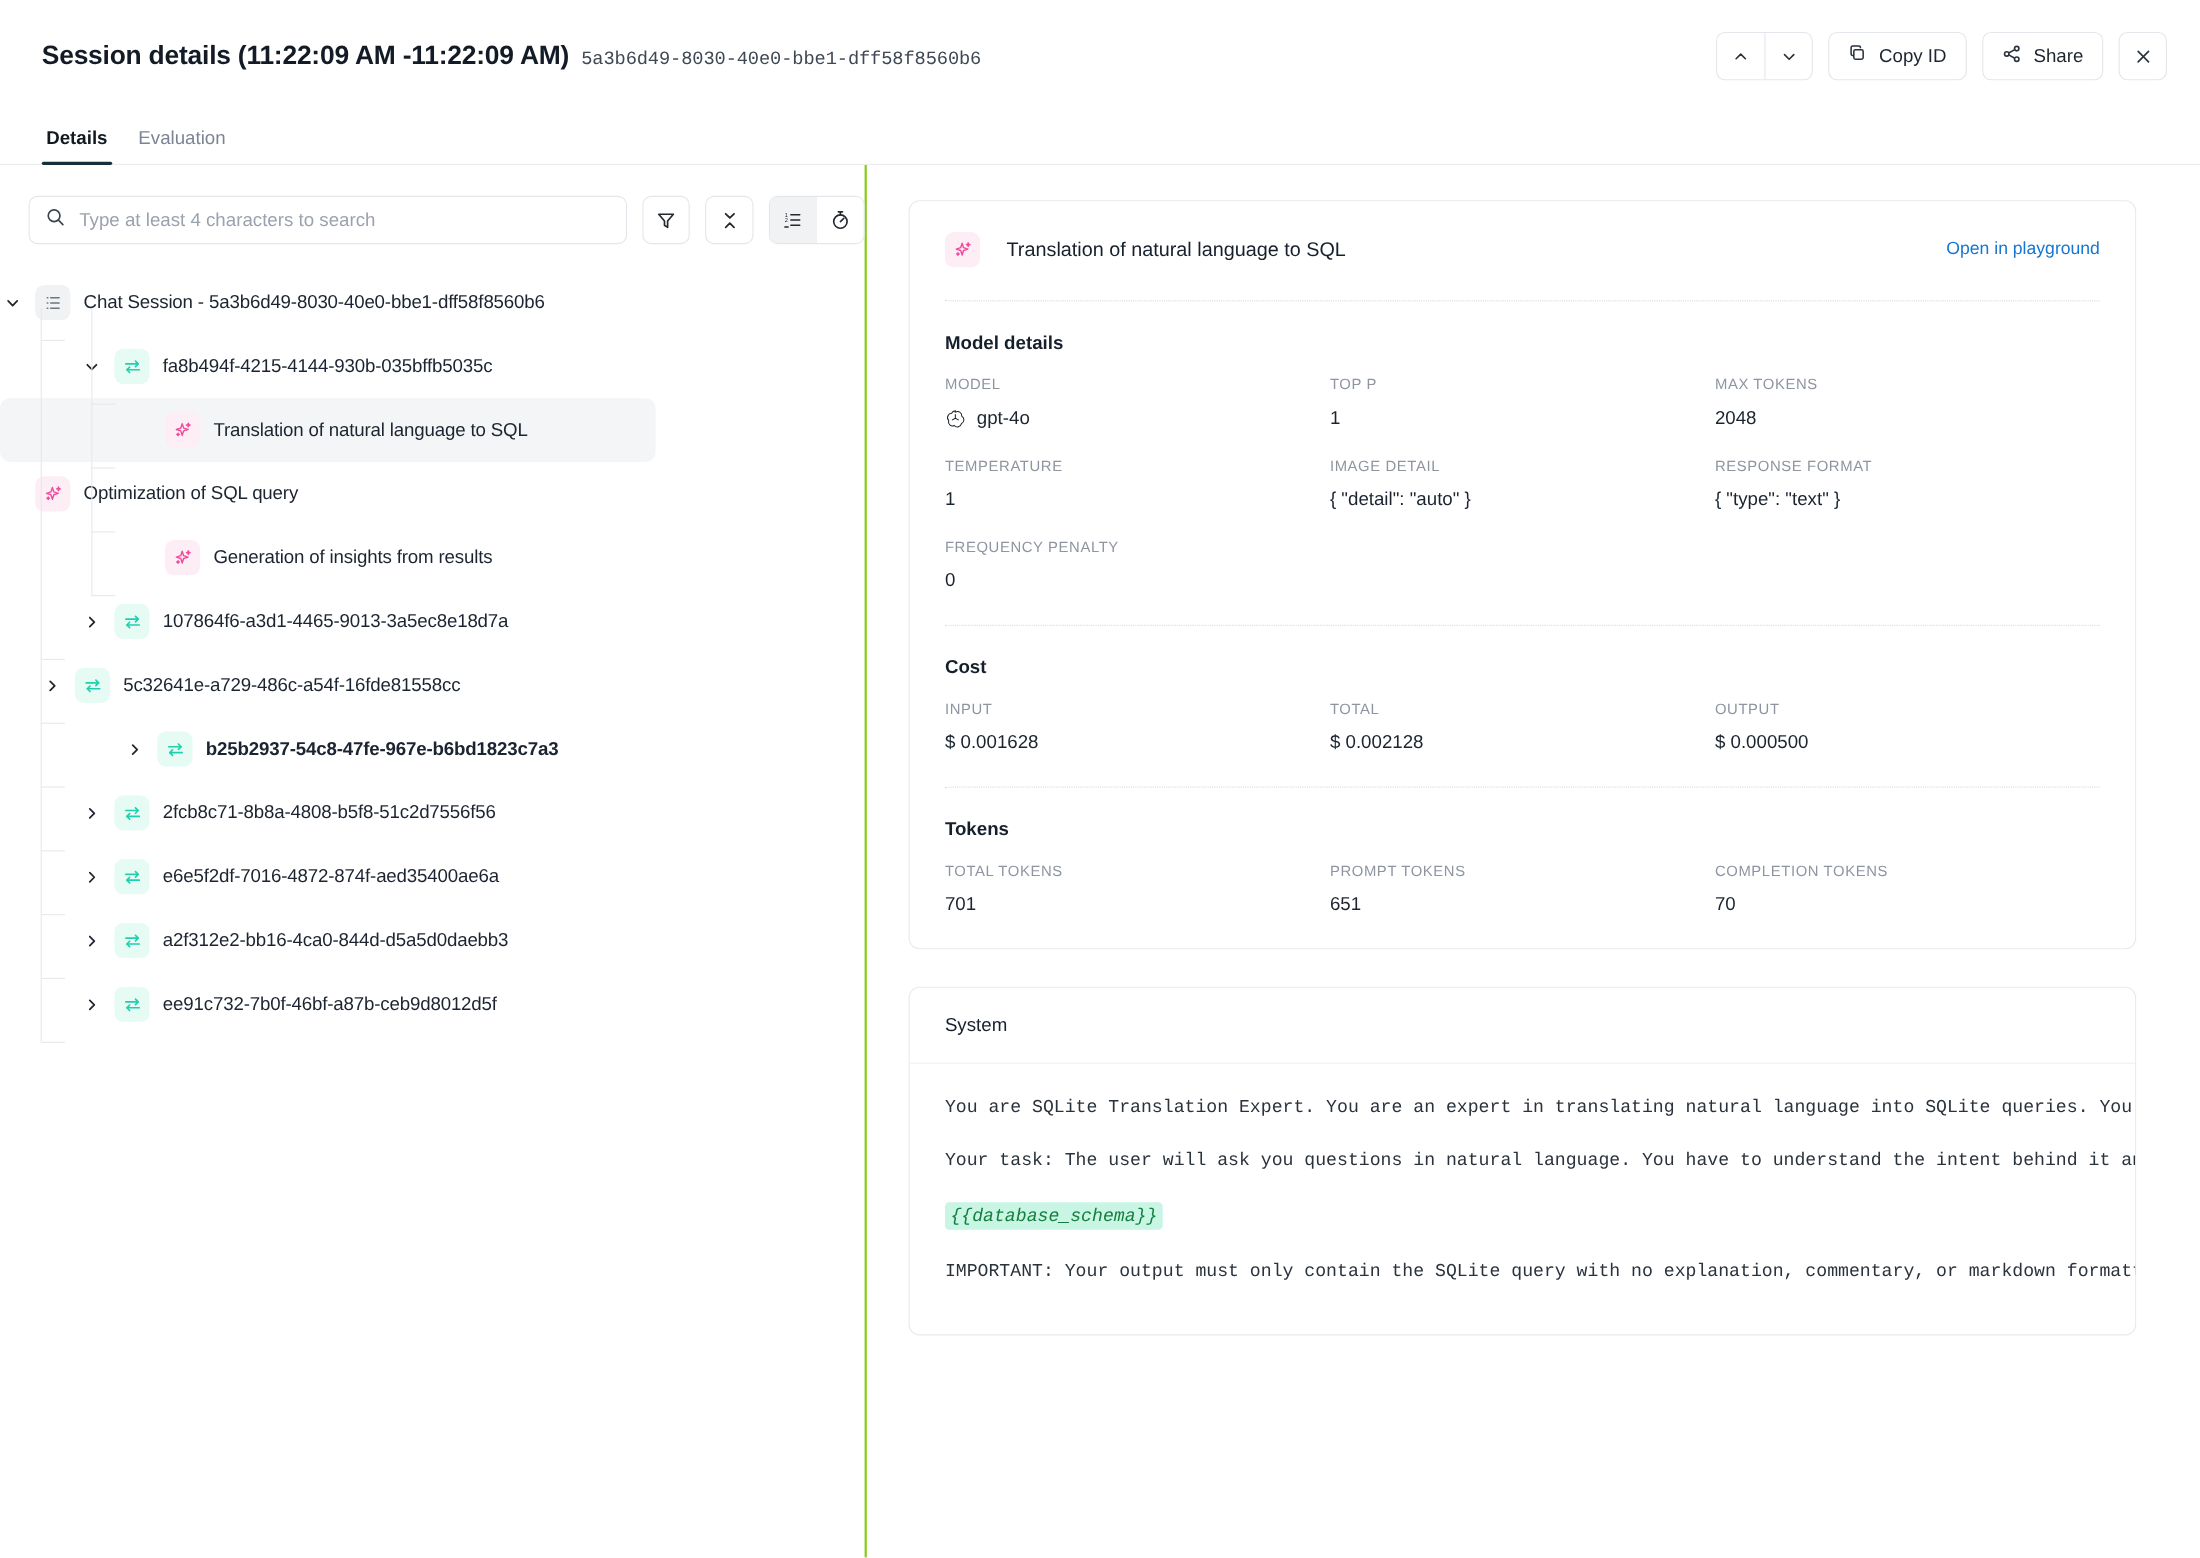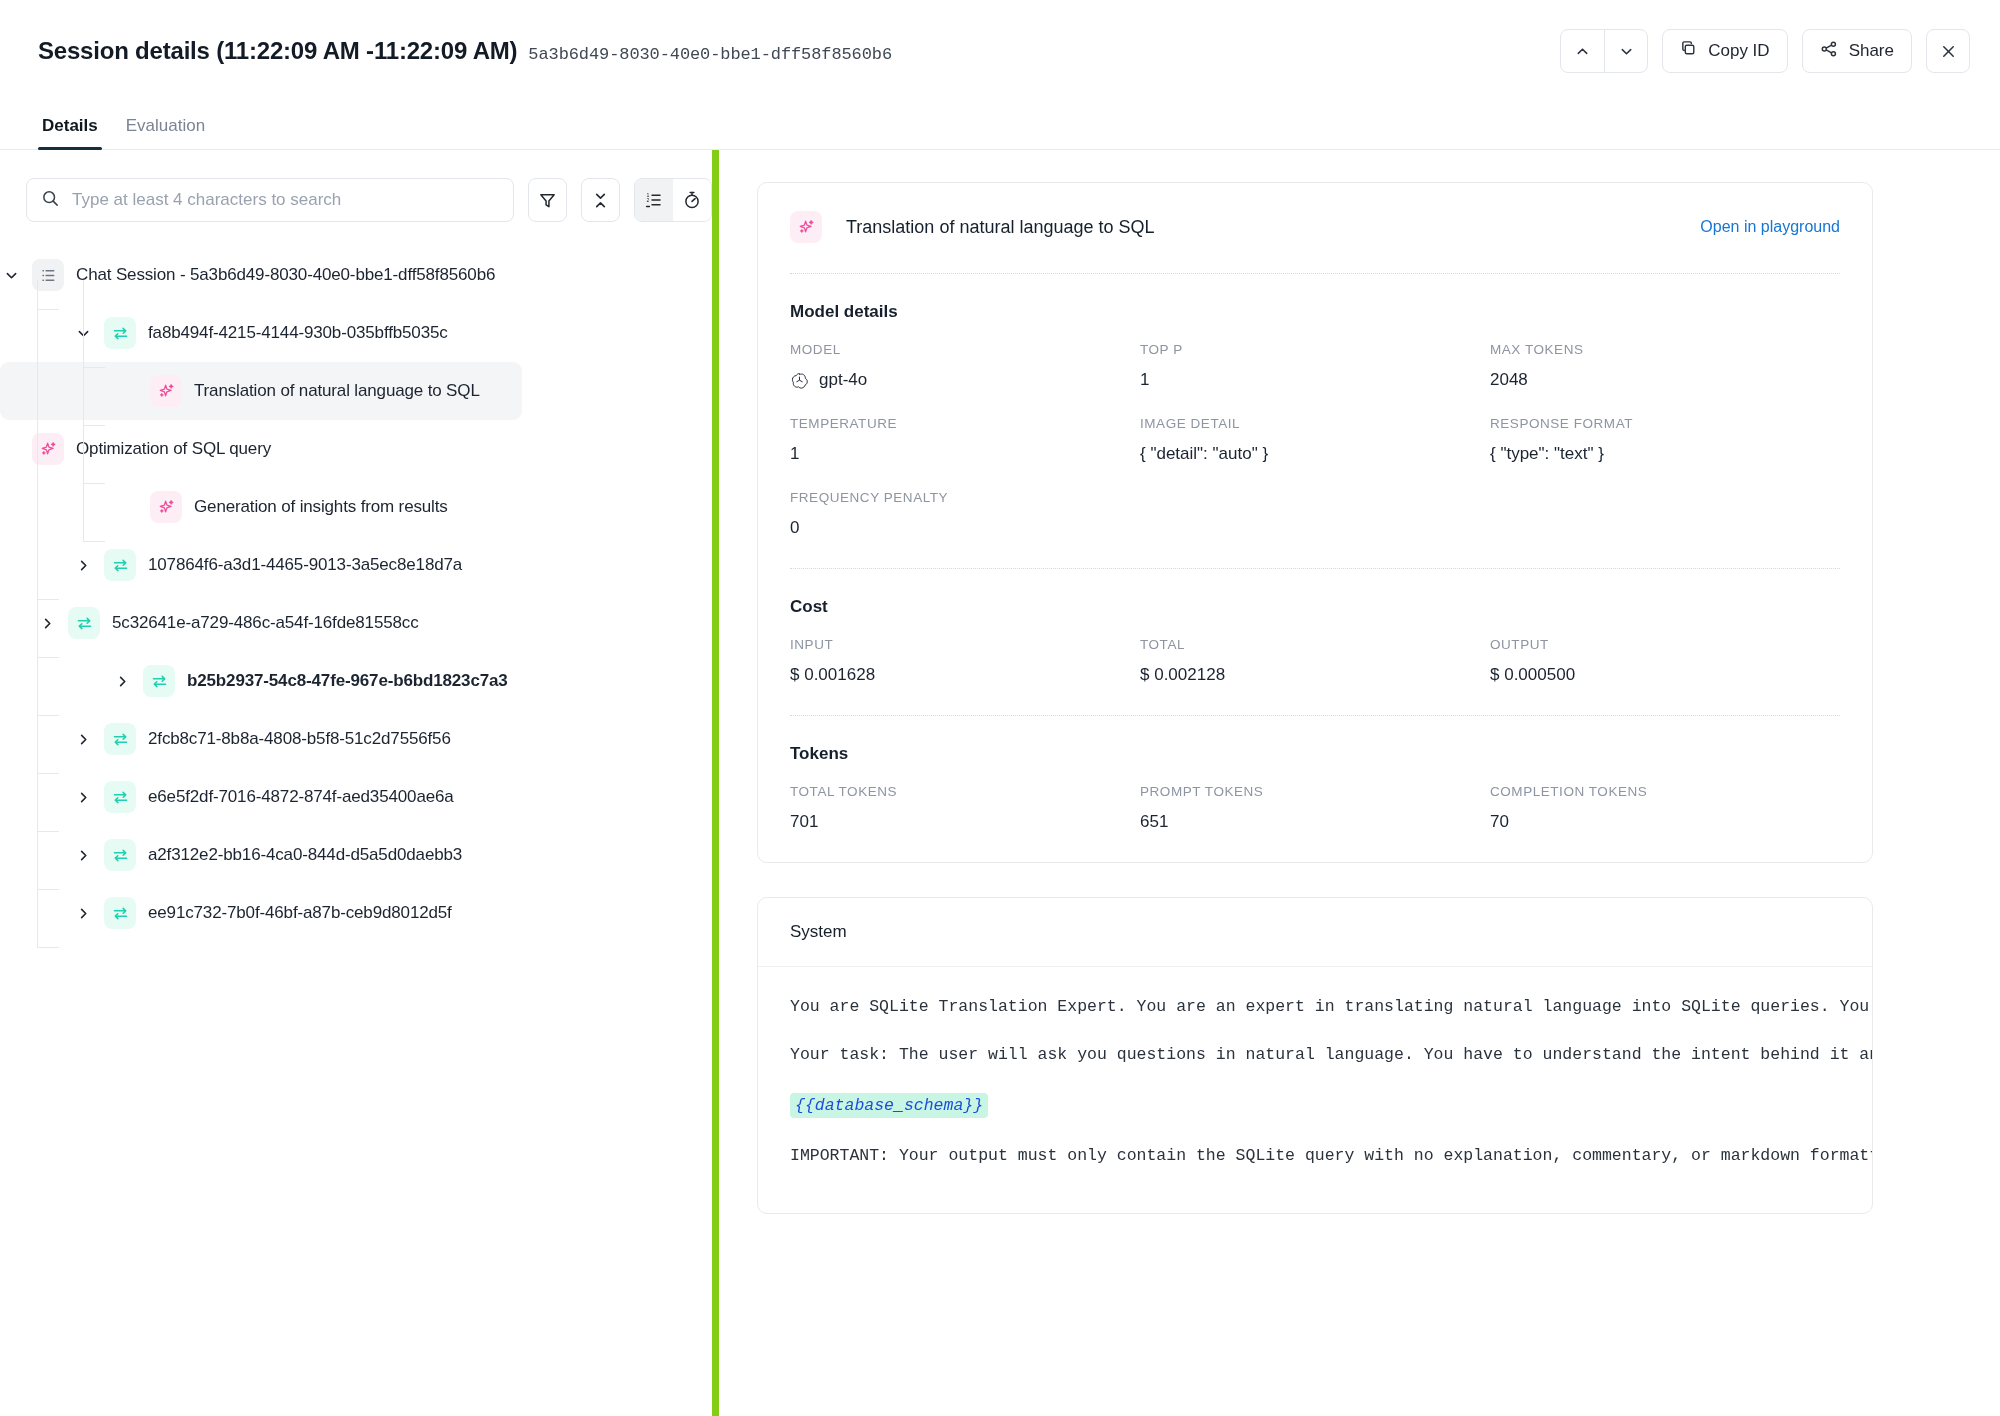--- a/index.html
+++ b/index.html
@@ -50,21 +50,21 @@
   }
   .tab:first-child { padding-left: 4px; }
   .tab.active { color: #10191f; font-weight: 700; }
   .tab.active::after {
     content: ""; position: absolute; left: 0; right: 10px; bottom: -1px;
     height: 3px; background: #14303f; border-radius: 2px;
   }
 
   
   .body { display: flex; height: calc(1416px - 102px - 48px); }
-  .left-pane { width: 719px; border-right: 7px solid #84cc16; padding: 0; position: relative; }
+  .left-pane { width: 788px; border-right: 2px solid #84cc16; padding: 0; position: relative; }
   .right-pane { flex: 1; background: #fff; padding: 32px 0 0 38px; overflow: hidden; }
 
   
   .search-row { display: flex; align-items: center; gap: 14px; padding: 28px 0 0 26px; }
   .search-box {
     width: 550px; height: 44px; border: 1px solid #e3e6ea; border-radius: 8px;
     display: flex; align-items: center; gap: 12px; padding: 0 14px; background: #fff;
   }
   .search-box input {
     border: none; outline: none; font-size: 17px; color: #1d2530;
@@ -137,21 +137,21 @@
 
   .sys-head { padding: 24px 32px; border-bottom: 1px solid #eef0f2; }
   .sys-head .t { font-size: 17px; color: #16202c; }
   .sys-body { padding: 30px 32px 20px 32px; overflow: hidden; }
   .sys-line {
     font-family: "Liberation Mono", monospace; font-size: 16.5px; color: #2a323c;
     white-space: nowrap; line-height: 1.2; margin-bottom: 28px;
   }
   .tmpl {
     font-family: "Liberation Mono", monospace; font-size: 16.5px;
-    font-style: italic; background: #c9f5e5; color: #1d4ed8;
+    font-style: italic; background: #c9f5e5; color: #15803d;
     padding: 3px 5px; border-radius: 4px; display: inline-block; margin-bottom: 28px;
   }
 </style>
 </head>
 <body>
 
 <div class="header">
   <div class="hdr-title-wrap">
     <div class="hdr-title">Session details (11:22:09 AM -11:22:09 AM)</div>
     <div class="hdr-id">5a3b6d49-8030-40e0-bbe1-dff58f8560b6</div>

